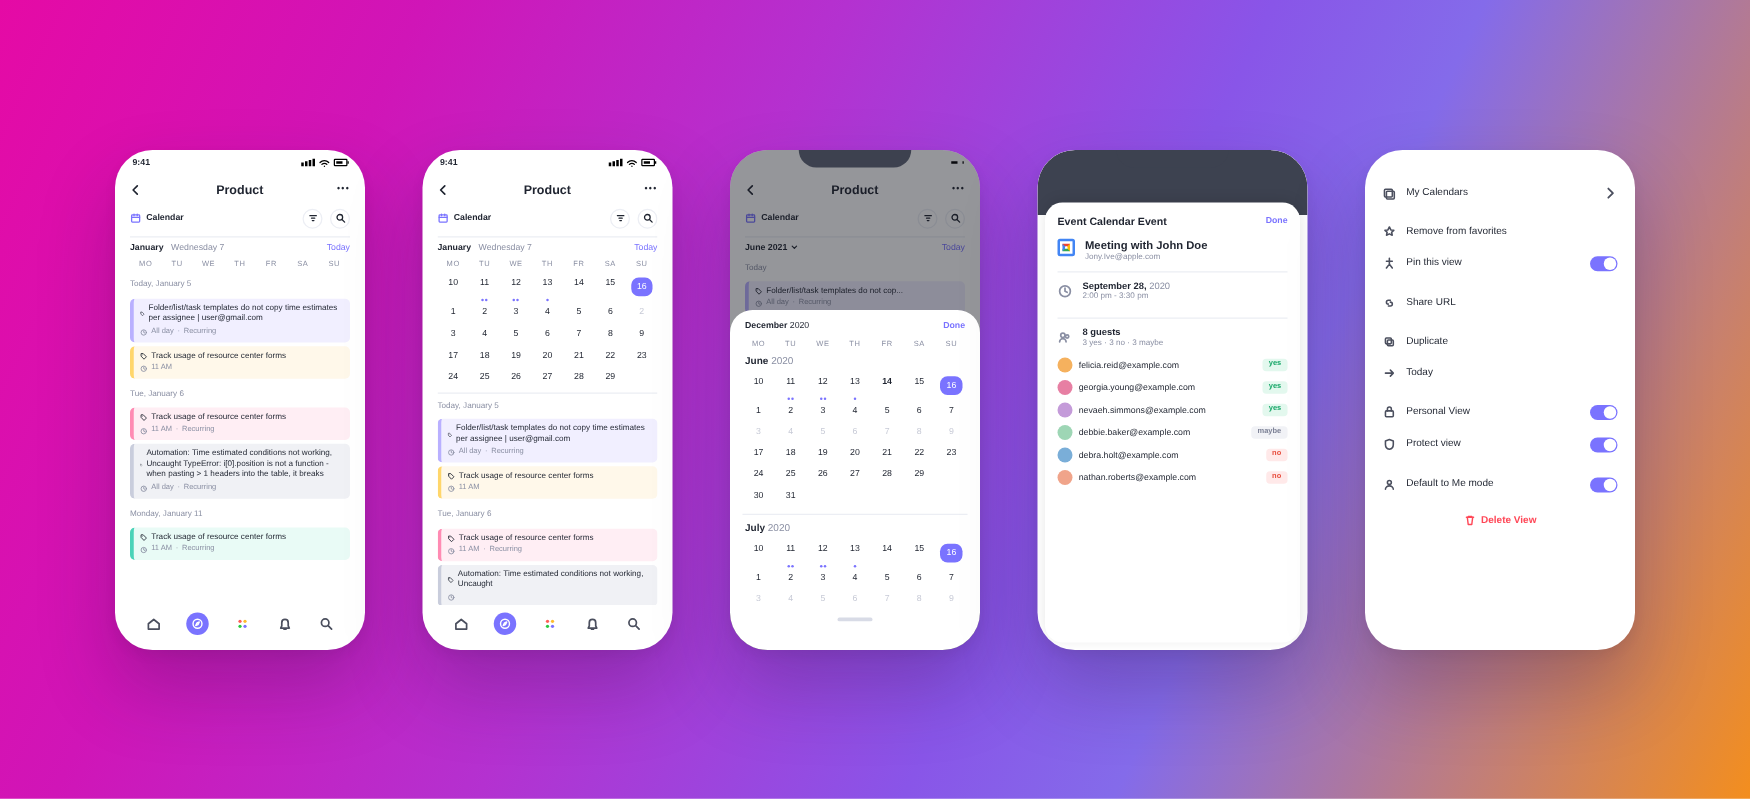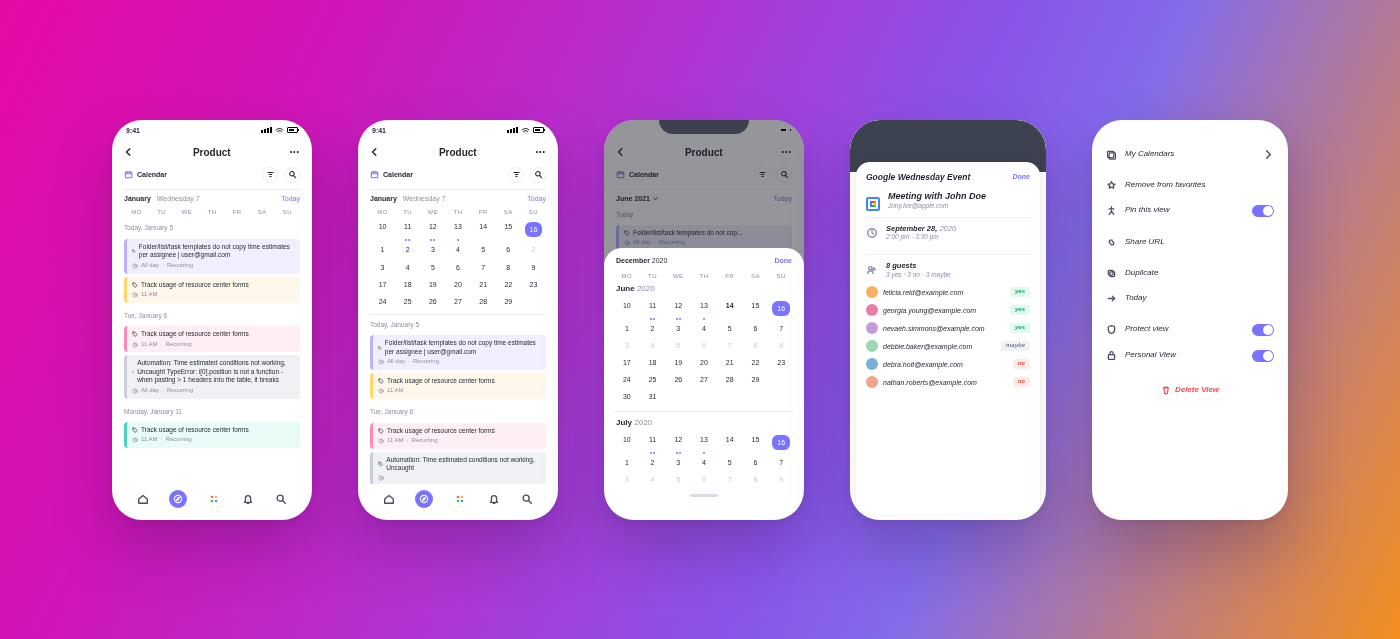--- a/index.html
+++ b/index.html
@@ -27,21 +27,21 @@
     display:flex;align-items:center;justify-content:center;gap:46px;
   }
   .phone{
     width:200px;height:400px;
     background:#fff;border-radius:30px;
     box-shadow:0 30px 60px rgba(40,10,60,.25),0 4px 10px rgba(0,0,0,.06);
     padding:24px 12px 14px;
     position:relative;overflow:hidden;
     font-size:7px;line-height:1.3;
   }
-  .phone.wide{width:196px;font-style:italic;}
+  .phone.wide{width:216px;}
   .notch{position:absolute;top:0;left:50%;transform:translateX(-50%);width:90px;height:14px;background:#fff;border-radius:0 0 14px 14px;z-index:5;}
   .statusbar{position:absolute;top:6px;left:14px;right:14px;display:flex;justify-content:space-between;align-items:center;font-size:7px;font-weight:600;}
   .statusbar .sig{display:flex;gap:1px;align-items:flex-end;}
   .statusbar .sig span{width:2px;background:#000;}
   .statusbar .sig span:nth-child(1){height:3px}.statusbar .sig span:nth-child(2){height:4px}.statusbar .sig span:nth-child(3){height:5px}.statusbar .sig span:nth-child(4){height:6px}
   .statusbar .batt{width:11px;height:6px;border:1px solid #000;border-radius:1px;position:relative;}
   .statusbar .batt:after{content:"";position:absolute;right:-2px;top:1px;width:1px;height:2px;background:#000;}
   .statusbar .batt:before{content:"";position:absolute;inset:1px 3px 1px 1px;background:#000;}
   
   .row{display:flex;align-items:center;gap:6px;}
@@ -743,24 +743,24 @@
       </div>
     <div class="handle" style="margin-top:6px"></div>
   </div>
 </div>
 
 <div class="phone wide">
   <div class="darktop"></div>
   <div class="notch" style="background:#3d4250"></div>
   <div class="sheet4">
     <div class="spread" style="padding-bottom:8px">
-      <span style="font-size:8.5px;font-weight:600">Google Wednesday Event</span>
+      <span style="font-size:8.5px;font-weight:600">Event Calendar Event</span>
       <span class="accent" style="font-weight:600">Done</span>
     </div>
-    <div class="row" style="gap:8px;align-items:flex-end">
+    <div class="row" style="gap:8px;align-items:flex-start">
       <span class="gcal-icon"></span>
       <div>
         <div class="eventtitle">Meeting with John Doe</div>
         <div class="sub">Jony.Ive@apple.com</div>
       </div>
     </div>
     <div class="sec row" style="gap:8px">
       <svg viewBox="0 0 14 14" width="12" height="12" style="color:var(--muted)">
           <use href="#i-clock"></use>
         </svg>
@@ -883,36 +883,45 @@
             <svg viewBox="0 0 14 14">
               <use href="#i-move"></use>
             </svg>
             <span>Today</span>
           </span>
         </div>
         <div class="divider"></div>
         <div class="opt">
           <span class="l">
             <svg viewBox="0 0 14 14">
-              <use href="#i-shield"></use>
-            </svg>
-            <span>Protect view</span>
+              <use href="#i-lock"></use>
+            </svg>
+            <span>Personal View</span>
           </span>
           <span class="toggle"></span>
         </div>
         <div class="opt">
           <span class="l">
             <svg viewBox="0 0 14 14">
-              <use href="#i-lock"></use>
-            </svg>
-            <span>Personal View</span>
+              <use href="#i-shield"></use>
+            </svg>
+            <span>Protect view</span>
           </span>
           <span class="toggle"></span>
         </div>
         <div class="divider"></div>
+        <div class="opt">
+          <span class="l">
+            <svg viewBox="0 0 14 14">
+              <use href="#i-person"></use>
+            </svg>
+            <span>Default to Me mode</span>
+          </span>
+          <span class="toggle"></span>
+        </div>
       </div>
     <div class="delete">
       <svg viewBox="0 0 14 14" width="10" height="10" style="color:var(--red)">
           <use href="#i-trash"></use>
         </svg>
       <span>Delete View</span>
     </div>
   </div>
 </div>
 

